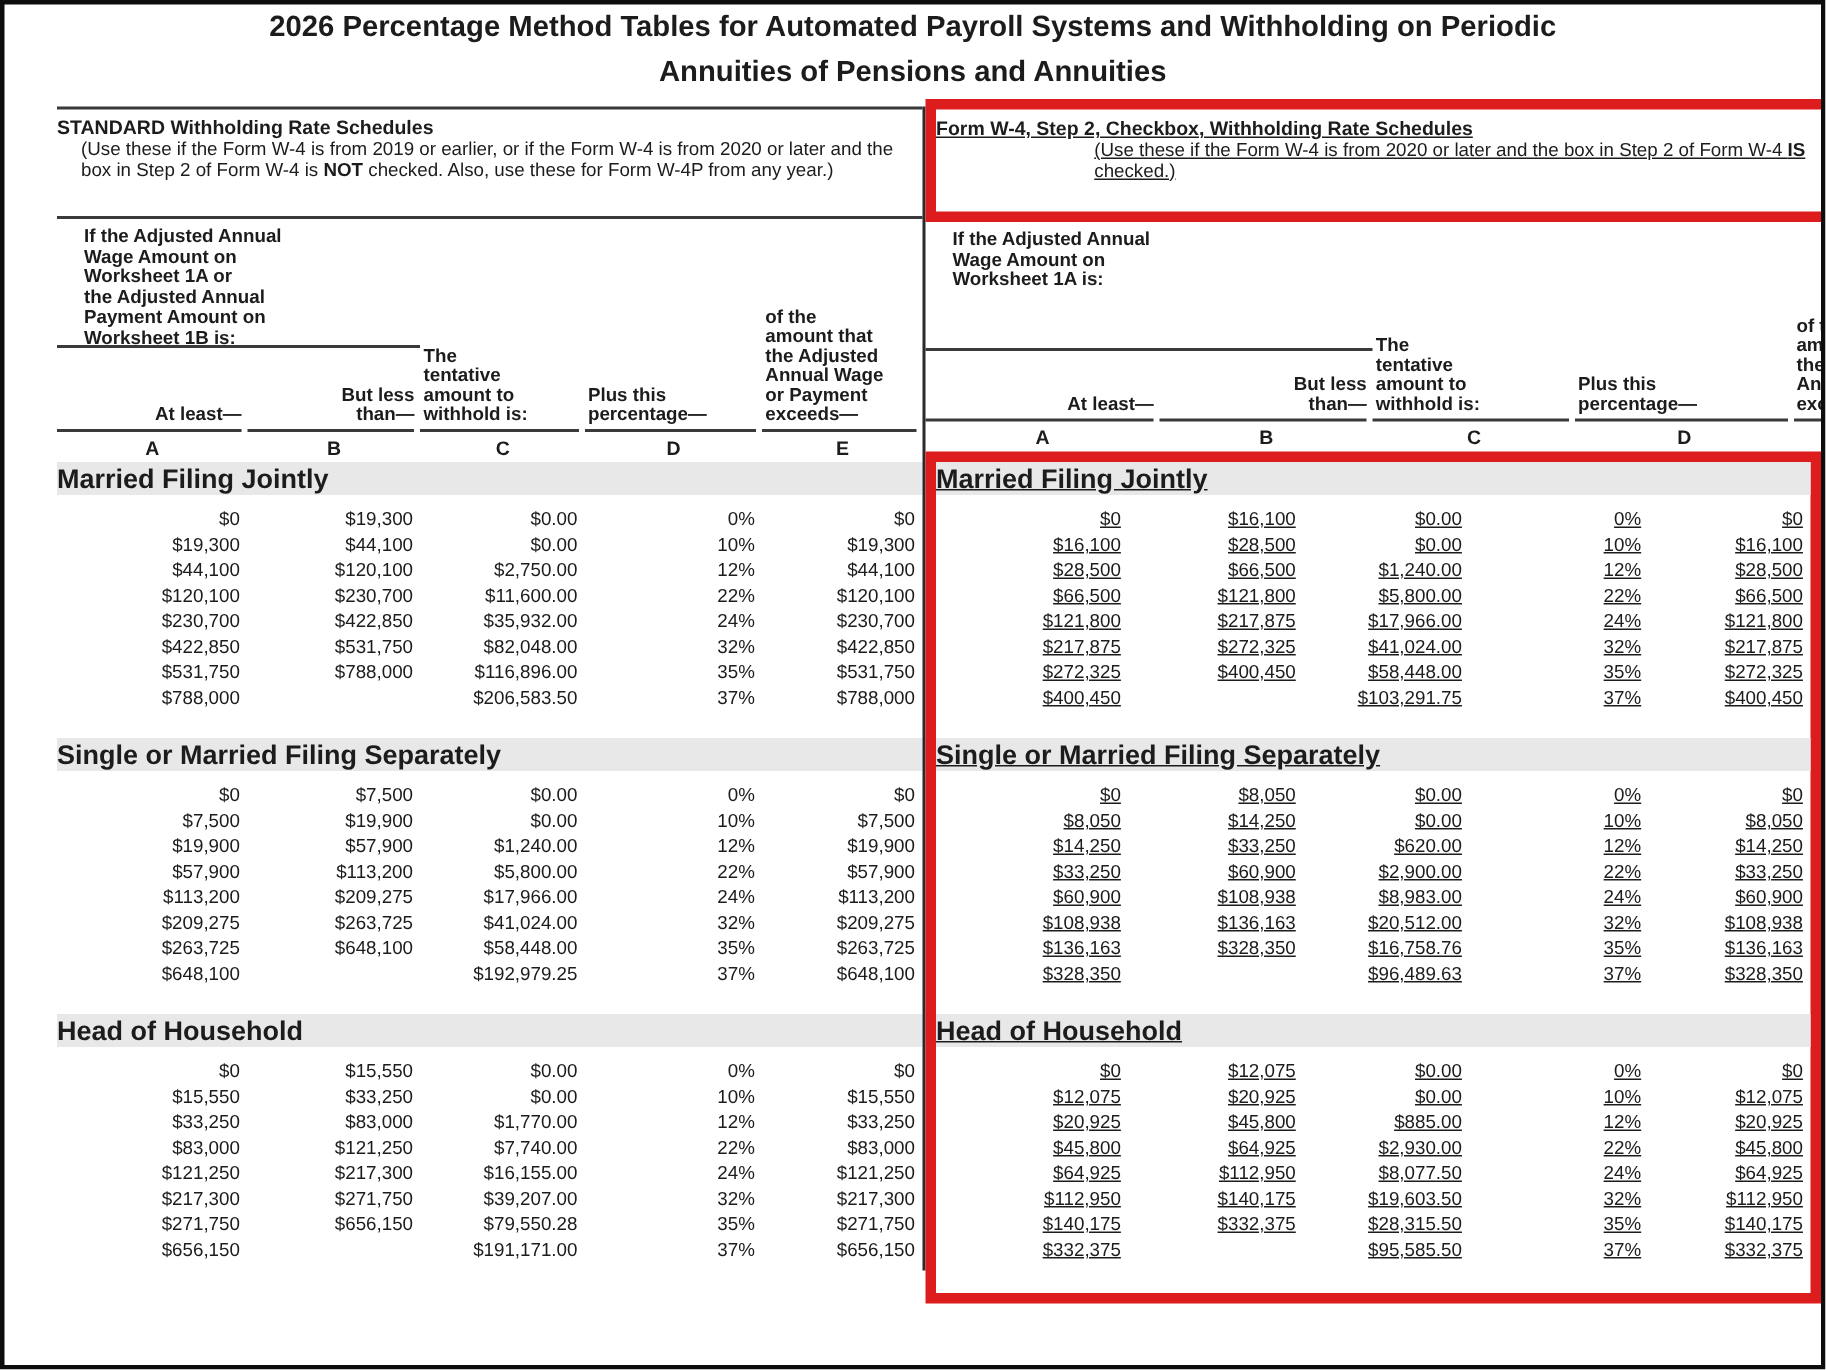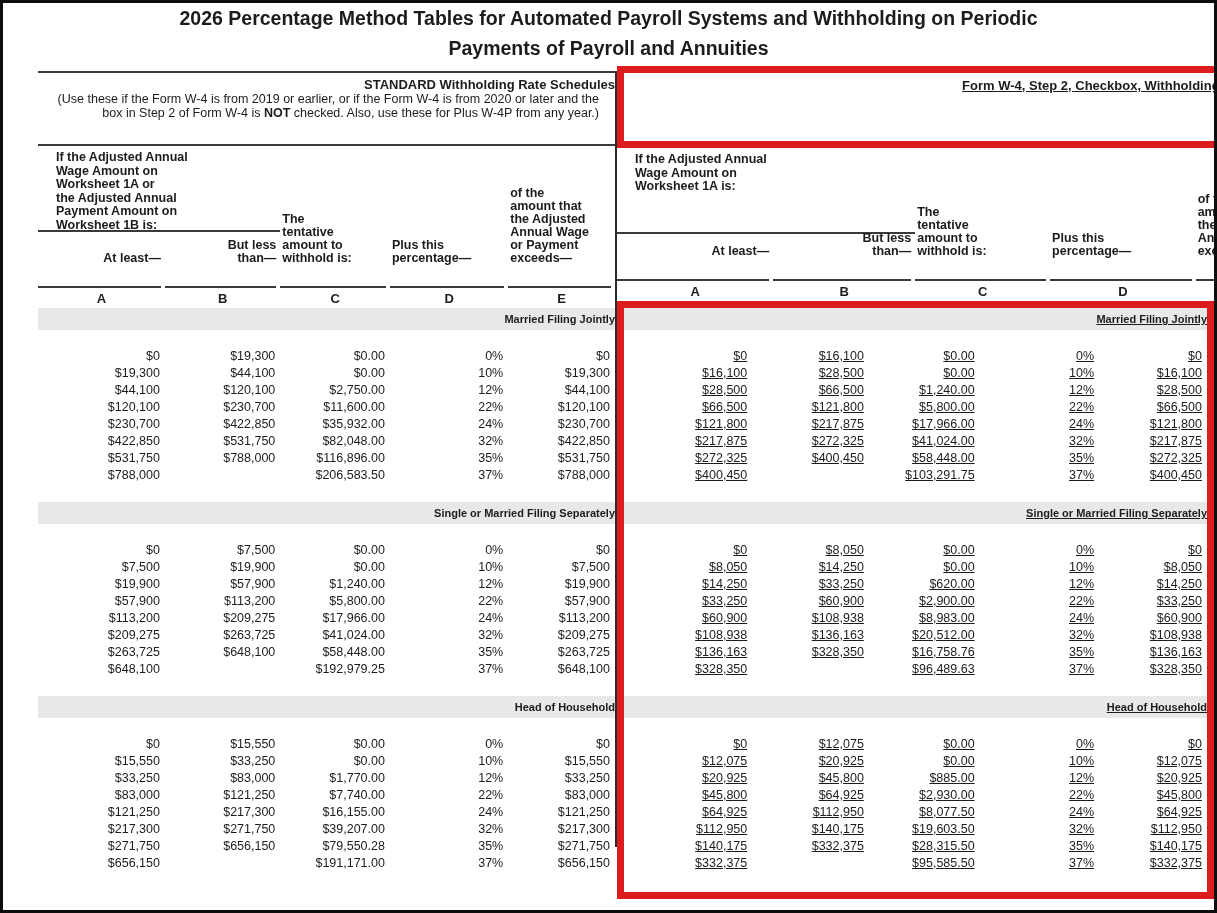--- a/index.html
+++ b/index.html
@@ -13,21 +13,21 @@
     background:#fff;border:3px solid #0d0d0d;
     font-family:"Liberation Sans", sans-serif;color:#1c1c1c;overflow:hidden;
   }
   .title-wrap{text-align:center;font-weight:bold;font-size:19.5px;line-height:30px;}
   .panels{display:flex;margin-left:35px;margin-top:3px;align-items:flex-start;}
   .panel-left{width:577px;flex:0 0 auto;}
   .divider{flex:0 0 auto;width:2px;height:776px;background:#2a2a2a;margin-top:5px;}
   .panel-right{width:710px;flex:0 0 auto;text-decoration:underline;}
 
   
-  .sched-box{box-sizing:border-box;text-align:right;}
+  .sched-box{box-sizing:border-box;text-align:left;}
   .sched-box.std{
     margin-top:5px;height:75px;border-top:2px solid var(--rule-dark);
     border-bottom:2px solid var(--rule-dark);padding-top:4px;
   }
   .sched-box.w4step2{
     height:82px;border:7px solid var(--highlight-red);padding-top:5px;
   }
   .sh-title{font-size:13px;font-weight:bold;line-height:15px;}
   .sh-sub{font-size:12.5px;line-height:13.5px;margin:1px auto 0;}
   .sched-box.std .sh-sub{max-width:545px;}
@@ -42,63 +42,63 @@
     position:absolute;top:5px;left:18px;width:250px;
     font-weight:bold;font-size:12.5px;line-height:13.5px;white-space:pre-line;
   }
   .intro-rule{position:absolute;top:84px;left:0;width:42%;border-top:2px solid var(--rule-dark);}
   .grid5{display:grid;grid-template-columns:22% 20% 19% 20.5% 18.5%;}
   .head-row{
     position:absolute;left:0;right:0;bottom:20px;align-items:end;
     font-weight:bold;font-size:12.5px;line-height:13px;
   }
   .head-cell{
-    border-bottom:2px solid var(--rule-dark);padding-bottom:21px;margin-right:4px;
+    border-bottom:2px solid var(--rule-dark);padding-bottom:3px;margin-right:4px;
     white-space:pre-line;
   }
   .head-cell.ctr{text-align:right;}
   .head-cell.lal{text-align:left;padding-left:2px;}
   .letters-row{
     position:absolute;left:0;right:0;bottom:1px;height:17px;
     text-align:center;font-weight:bold;font-size:13px;line-height:17px;
   }
 
   
   .tbl{margin-bottom:18px;}
   .band{
-    height:22px;background:var(--band-gray);text-align:right;
-    font-weight:bold;font-size:11px;line-height:22px;margin-bottom:18px;
+    height:22px;background:var(--band-gray);text-align:left;
+    font-weight:bold;font-size:18px;line-height:22px;margin-bottom:8px;
   }
   .trow{display:grid;grid-template-columns:22% 20% 19% 20.5% 18.5%;}
   .tcell{text-align:right;padding-right:5px;font-size:12.5px;line-height:17px;white-space:nowrap;}
 
   
   .tables-frame{
     box-sizing:border-box;width:597px;border:7px solid var(--highlight-red);
     padding:0 0 20px 0;
   }
   .tables-frame .tbl:last-child{margin-bottom:0;}
 </style>
 </head>
 <body>
 
 <div class="page">
 
   <div class="title-wrap">
     <div>2026 Percentage Method Tables for Automated Payroll Systems and Withholding on Periodic</div>
-    <div>Payments of Payroll and Annuities</div>
+    <div>Annuities of Pensions and Annuities</div>
   </div>
 
   <div class="panels">
 
     <div class="panel-left">
 
       <div class="sched-box std">
         <div class="sh-title">STANDARD Withholding Rate Schedules</div>
-        <div class="sh-sub"><span>(Use these if the Form W-4 is from 2019 or earlier, or if the Form W-4 is from 2020 or later and the box in Step 2 of Form W-4 is </span><span class="kw">NOT</span><span> checked. Also, use these for Plus W-4P from any year.)</span></div>
+        <div class="sh-sub"><span>(Use these if the Form W-4 is from 2019 or earlier, or if the Form W-4 is from 2020 or later and the box in Step 2 of Form W-4 is </span><span class="kw">NOT</span><span> checked. Also, use these for Form W-4P from any year.)</span></div>
       </div>
 
       <div class="col-headers lft">
         <div class="intro">If the Adjusted Annual
 Wage Amount on
 Worksheet 1A or
 the Adjusted Annual
 Payment Amount on
 Worksheet 1B is:</div>
         <div class="intro-rule"></div>
@@ -312,20 +312,21 @@
           </div>
       </section>
     </div>
 
     <div class="divider"></div>
 
     <div class="panel-right">
 
       <div class="sched-box w4step2">
         <div class="sh-title">Form W-4, Step 2, Checkbox, Withholding Rate Schedules</div>
+        <div class="sh-sub"><span>(Use these if the Form W-4 is from 2020 or later and the box in Step 2 of Form W-4 </span><span class="kw">IS</span><span> checked.)</span></div>
       </div>
 
       <div class="col-headers rgt">
         <div class="intro">If the Adjusted Annual
 Wage Amount on
 Worksheet 1A is:</div>
         <div class="intro-rule"></div>
         <div class="head-row grid5">
           <div class="head-cell ctr">At least—</div>
           <div class="head-cell ctr">But less

